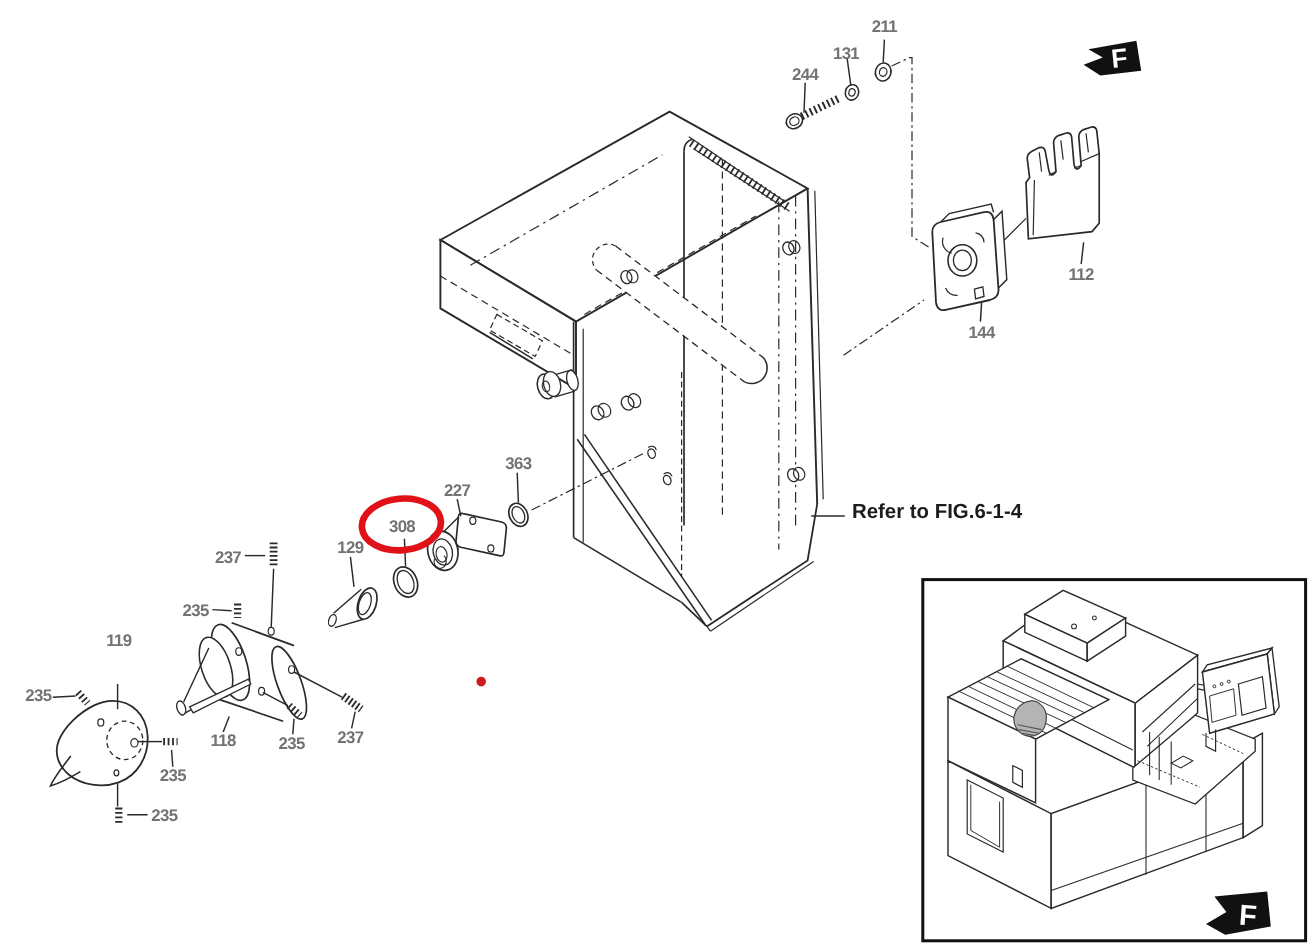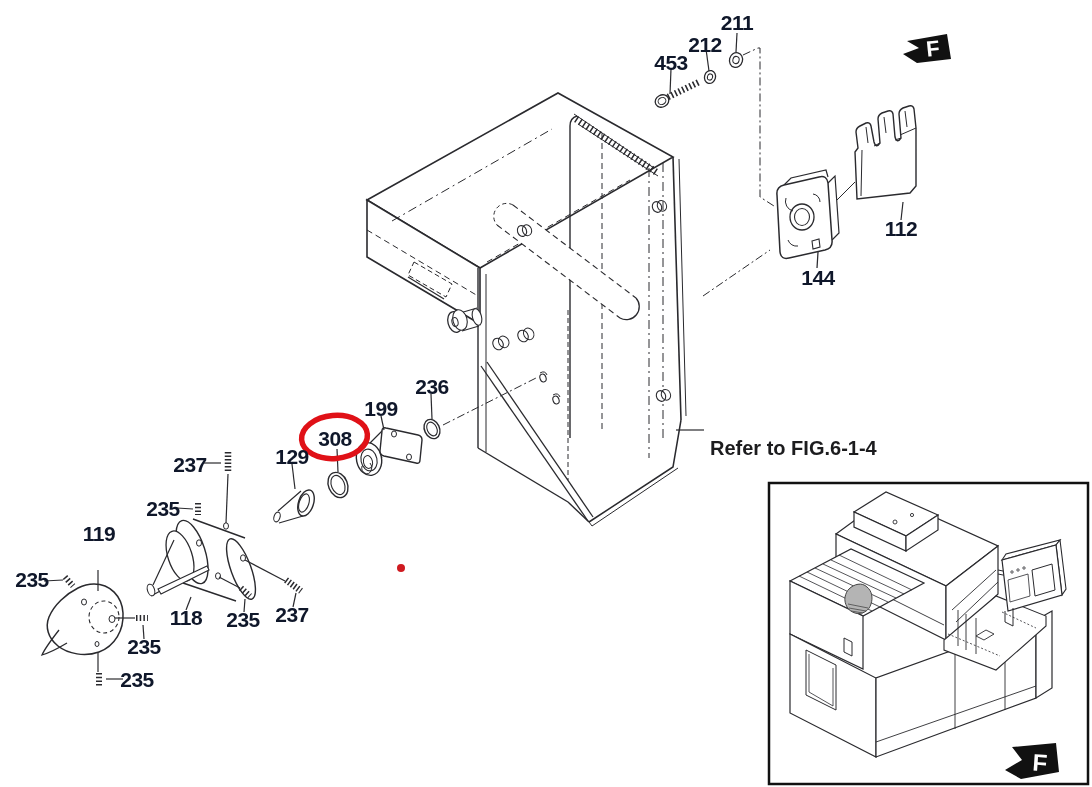--- a/index.html
+++ b/index.html
@@ -1,21 +1,21 @@
 <!DOCTYPE html>
 <html><head>
 <meta charset="utf-8">
 <style>
   html,body{margin:0;padding:0;background:#ffffff;}
   .stage{position:relative;width:1092px;height:787px;background:#fff;overflow:hidden;
          font-family:"Liberation Sans",sans-serif;}
   .stage svg{position:absolute;left:0;top:0;}
-  .plabel{position:absolute;transform:translate(-50%,-50%);font-weight:bold;font-size:21px;
-          color:#0f172a;letter-spacing:-0.5px;white-space:nowrap;line-height:1;}
-  .note{position:absolute;font-weight:bold;font-size:20px;color:#1c1c1e;white-space:nowrap;line-height:1;margin-top:20px;}
+  .plabel{position:absolute;transform:translate(-50%,-50%);font-weight:bold;font-size:14px;
+          color:#737373;letter-spacing:-0.5px;white-space:nowrap;line-height:1;}
+  .note{position:absolute;font-weight:bold;font-size:17px;color:#1c1c1e;white-space:nowrap;line-height:1;}
   .ln{stroke:#2a2a2e;fill:none;}
   .fillw{fill:#ffffff;}
 </style>
 </head>
 <body>
 
 <div class="stage">
 
 <svg width="1092" height="787" viewBox="0 0 1092 787">
 
@@ -297,26 +297,26 @@
     </g>
 
     <g>
       <path d="M1012,747 L1056,743 L1059,772 L1021,779 L1005,770 L1022,760 Z" fill="#111111"></path>
       <text x="1040" y="771" transform="rotate(4 1040 763)" font-size="24" font-weight="bold" fill="#ffffff" text-anchor="middle" font-family="Liberation Sans, sans-serif">F</text>
     </g>
   </g>
 </svg>
 
 <div class="plabel" style="left:737px;top:22px">211</div>
-<div class="plabel" style="left:705px;top:44px">212</div>
-<div class="plabel" style="left:671px;top:62px">453</div>
+<div class="plabel" style="left:705px;top:44px">131</div>
+<div class="plabel" style="left:671px;top:62px">244</div>
 <div class="plabel" style="left:901px;top:228px">112</div>
 <div class="plabel" style="left:818px;top:277px">144</div>
-<div class="plabel" style="left:432px;top:386px">236</div>
-<div class="plabel" style="left:381px;top:408px">199</div>
+<div class="plabel" style="left:432px;top:386px">363</div>
+<div class="plabel" style="left:381px;top:408px">227</div>
 <div class="plabel" style="left:335px;top:438px">308</div>
 <div class="plabel" style="left:292px;top:456px">129</div>
 <div class="plabel" style="left:190px;top:464px">237</div>
 <div class="plabel" style="left:163px;top:508px">235</div>
 <div class="plabel" style="left:99px;top:533px">119</div>
 <div class="plabel" style="left:32px;top:579px">235</div>
 <div class="plabel" style="left:186px;top:617px">118</div>
 <div class="plabel" style="left:243px;top:619px">235</div>
 <div class="plabel" style="left:292px;top:614px">237</div>
 <div class="plabel" style="left:144px;top:646px">235</div>

